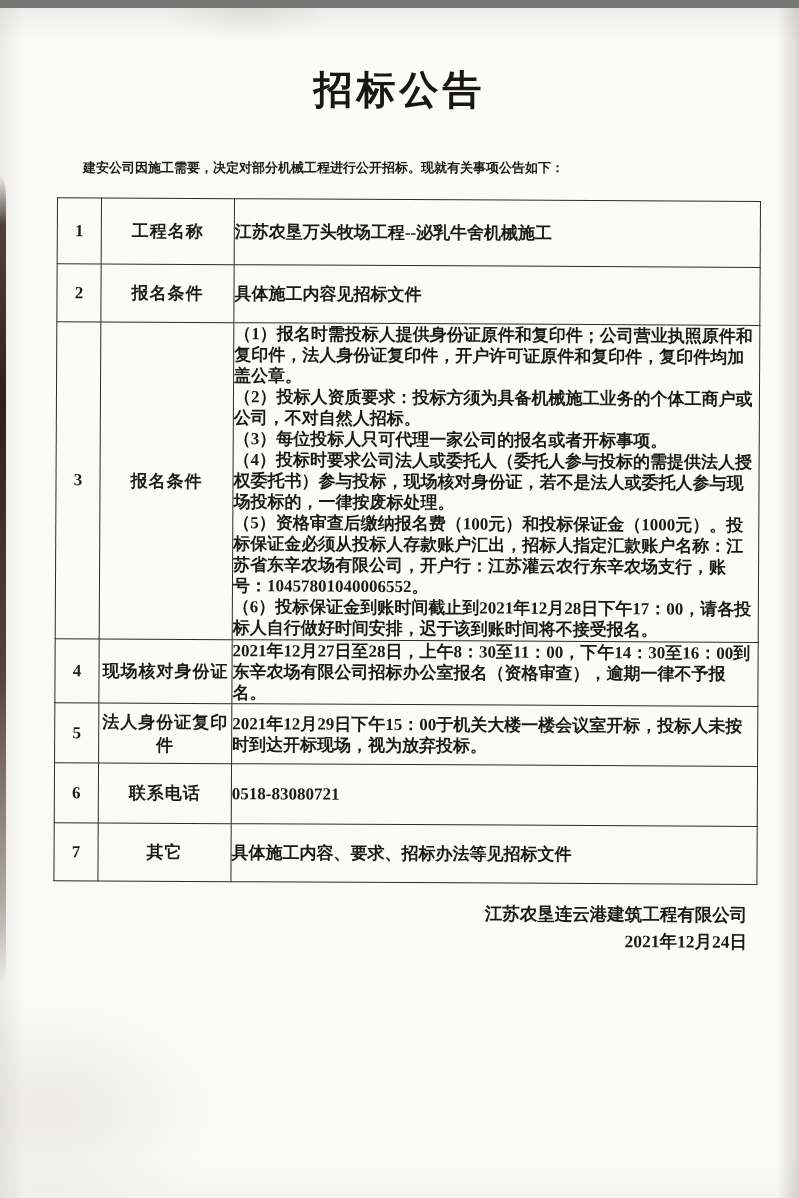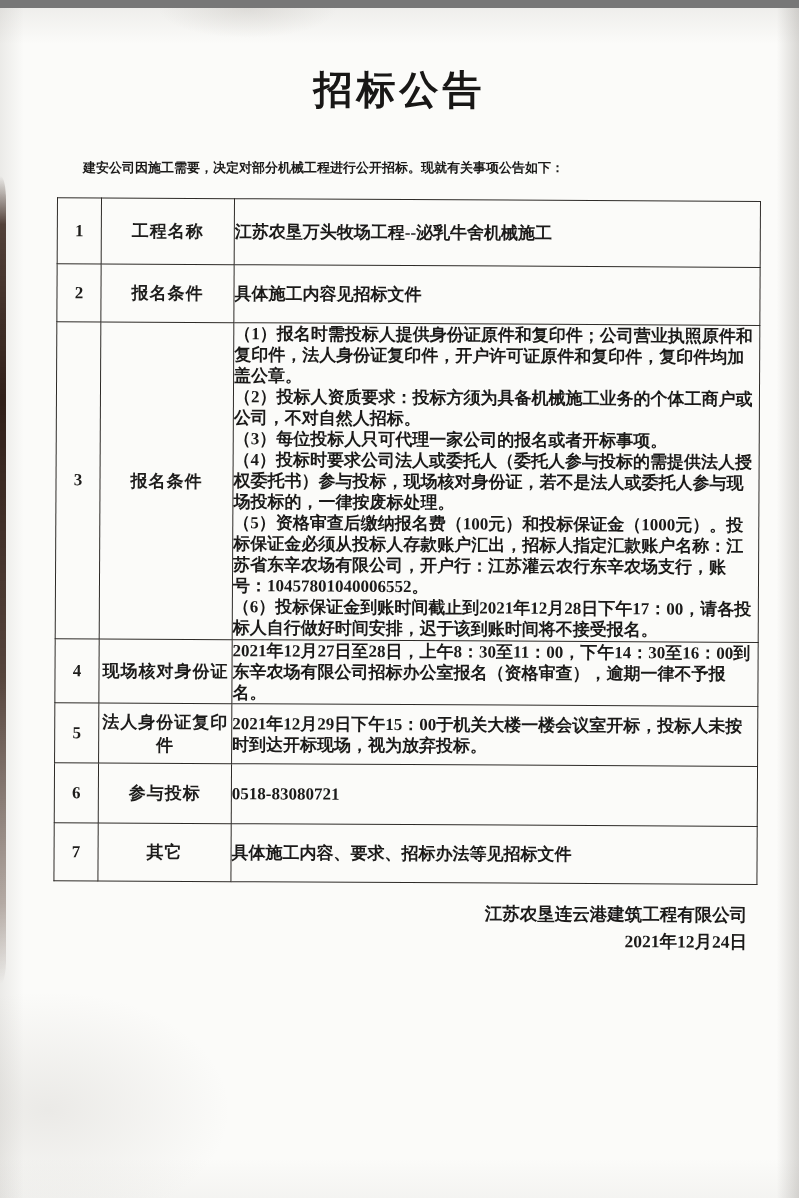--- a/index.html
+++ b/index.html
@@ -129,21 +129,21 @@
           </tr>
           <tr class="r5">
             <td class="col-no">5</td>
             <td class="col-label">法人身份证复印件</td>
             <td class="col-content">
               <p>2021年12月29日下午15：00于机关大楼一楼会议室开标，投标人未按时到达开标现场，视为放弃投标。</p>
             </td>
           </tr>
           <tr class="r6">
             <td class="col-no">6</td>
-            <td class="col-label">参与投标</td>
+            <td class="col-label">联系电话</td>
             <td class="col-content">
               <p>0518-83080721</p>
             </td>
           </tr>
           <tr class="r7">
             <td class="col-no">7</td>
             <td class="col-label">其它</td>
             <td class="col-content">
               <p>具体施工内容、要求、招标办法等见招标文件</p>
             </td>

